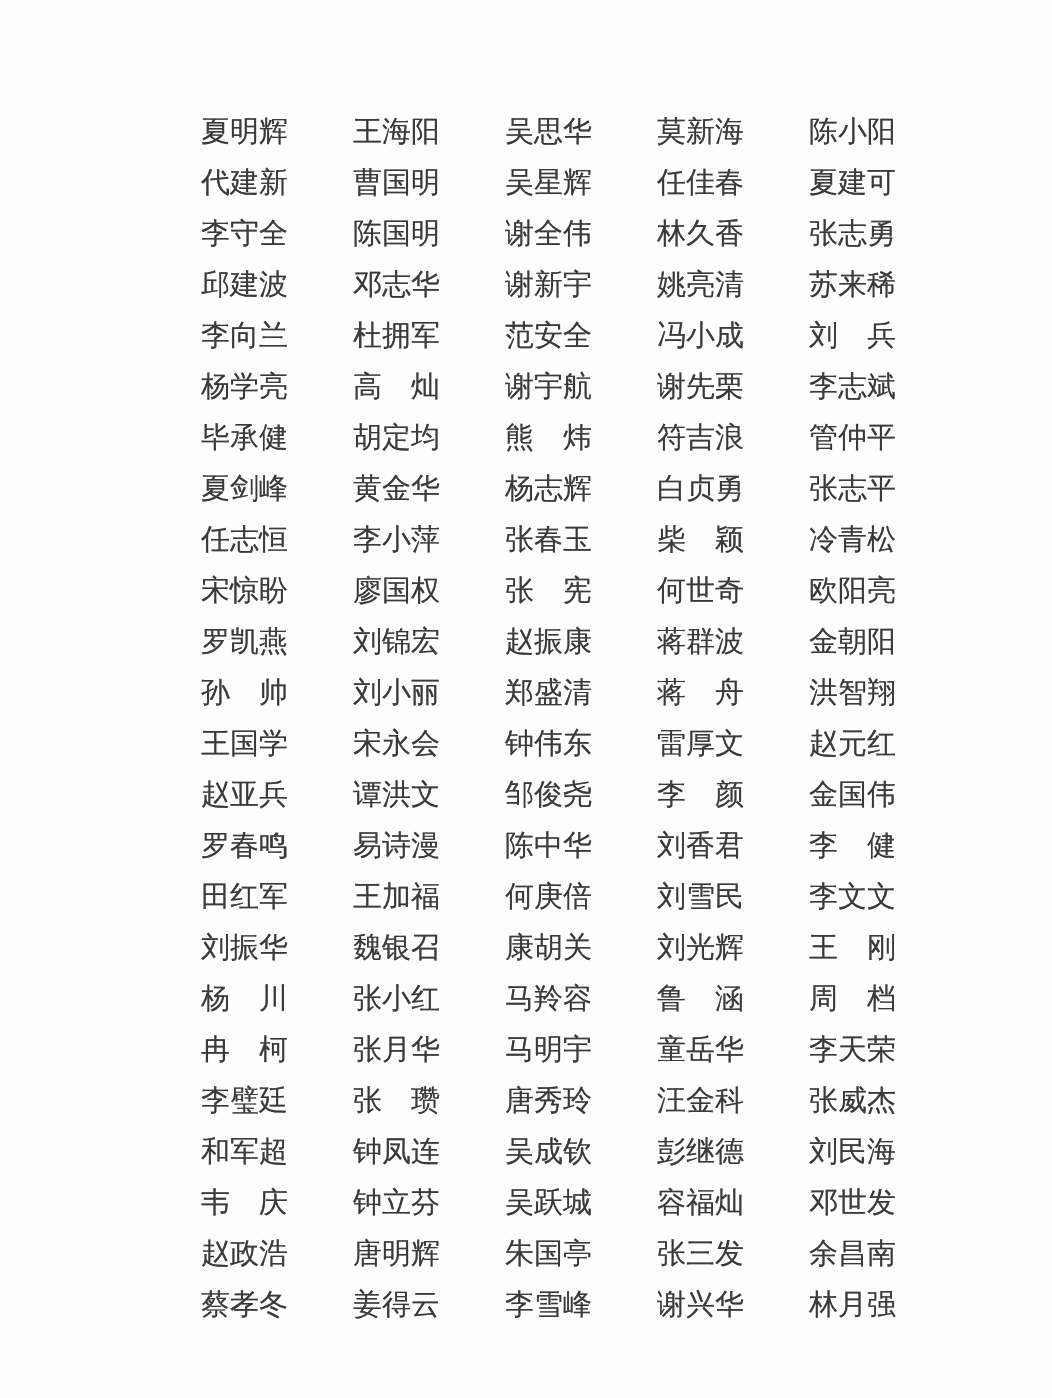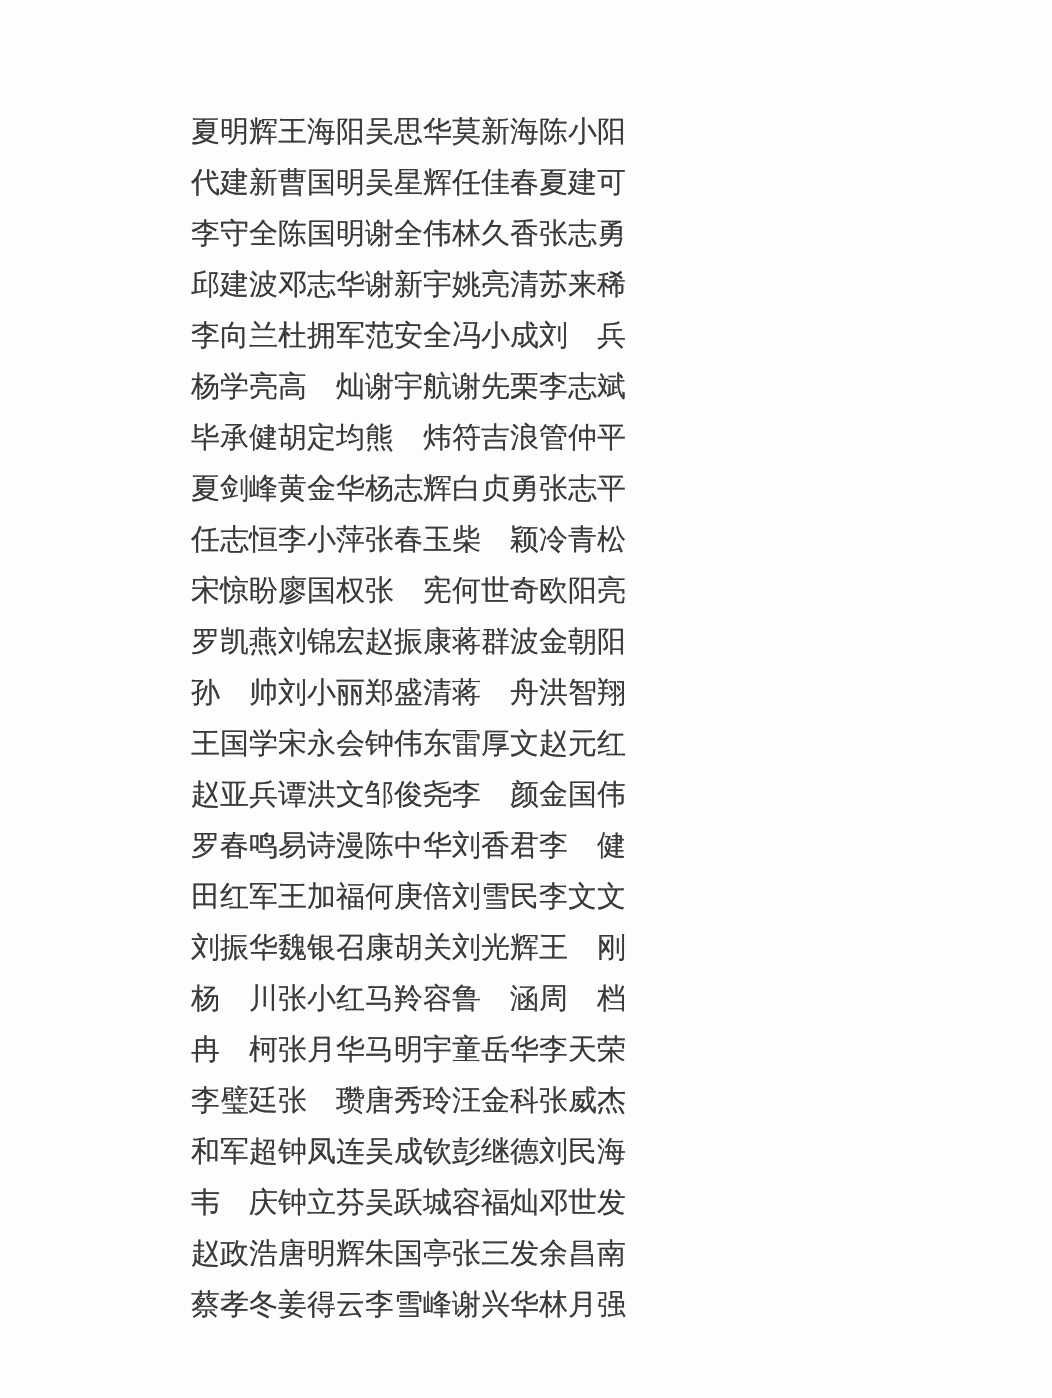--- a/index.html
+++ b/index.html
@@ -10,24 +10,25 @@
   .page {
     position: relative;
     width: 1052px;
     height: 1398px;
     background: #fdfdfd;
     overflow: hidden;
     font-family: "DejaVu Serif", "Liberation Serif", serif;
   }
   .name-grid {
     position: absolute;
-    left: 191px;
+    left: 201px;
     top: 106px;
     display: grid;
     grid-template-columns: repeat(5, 87px);
+    column-gap: 65px;
     grid-auto-rows: 51px;
     align-items: center;
   }
   .cell {
     display: block;
     width: 87px;
     font-size: 29px;
     line-height: 1;
     color: #3a3a3a;
     white-space: nowrap;

